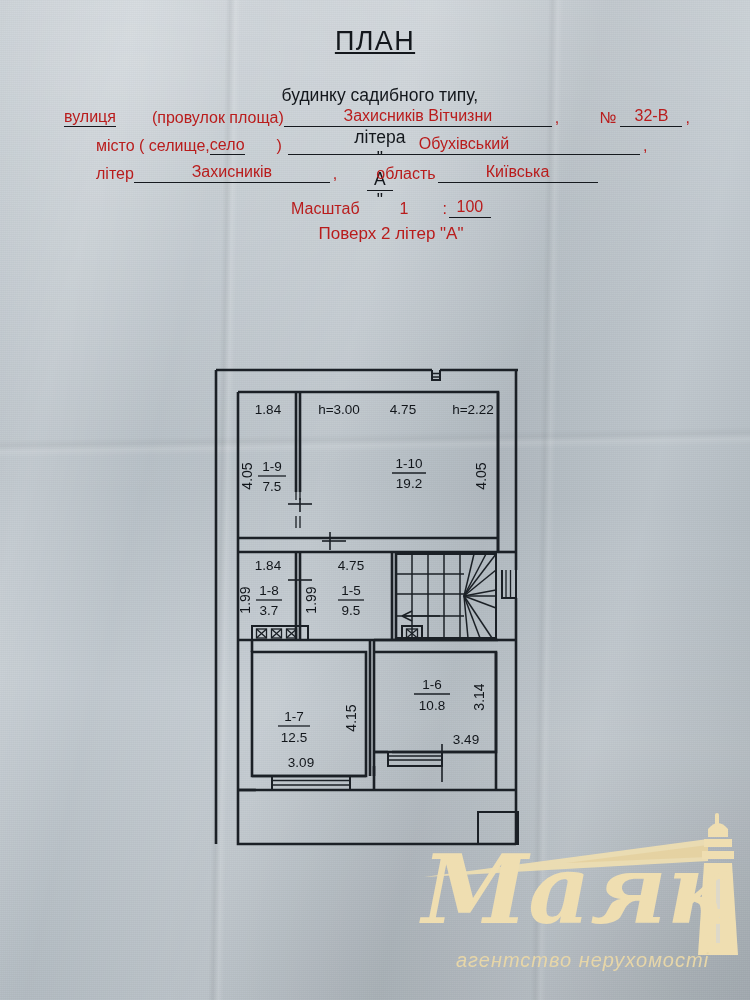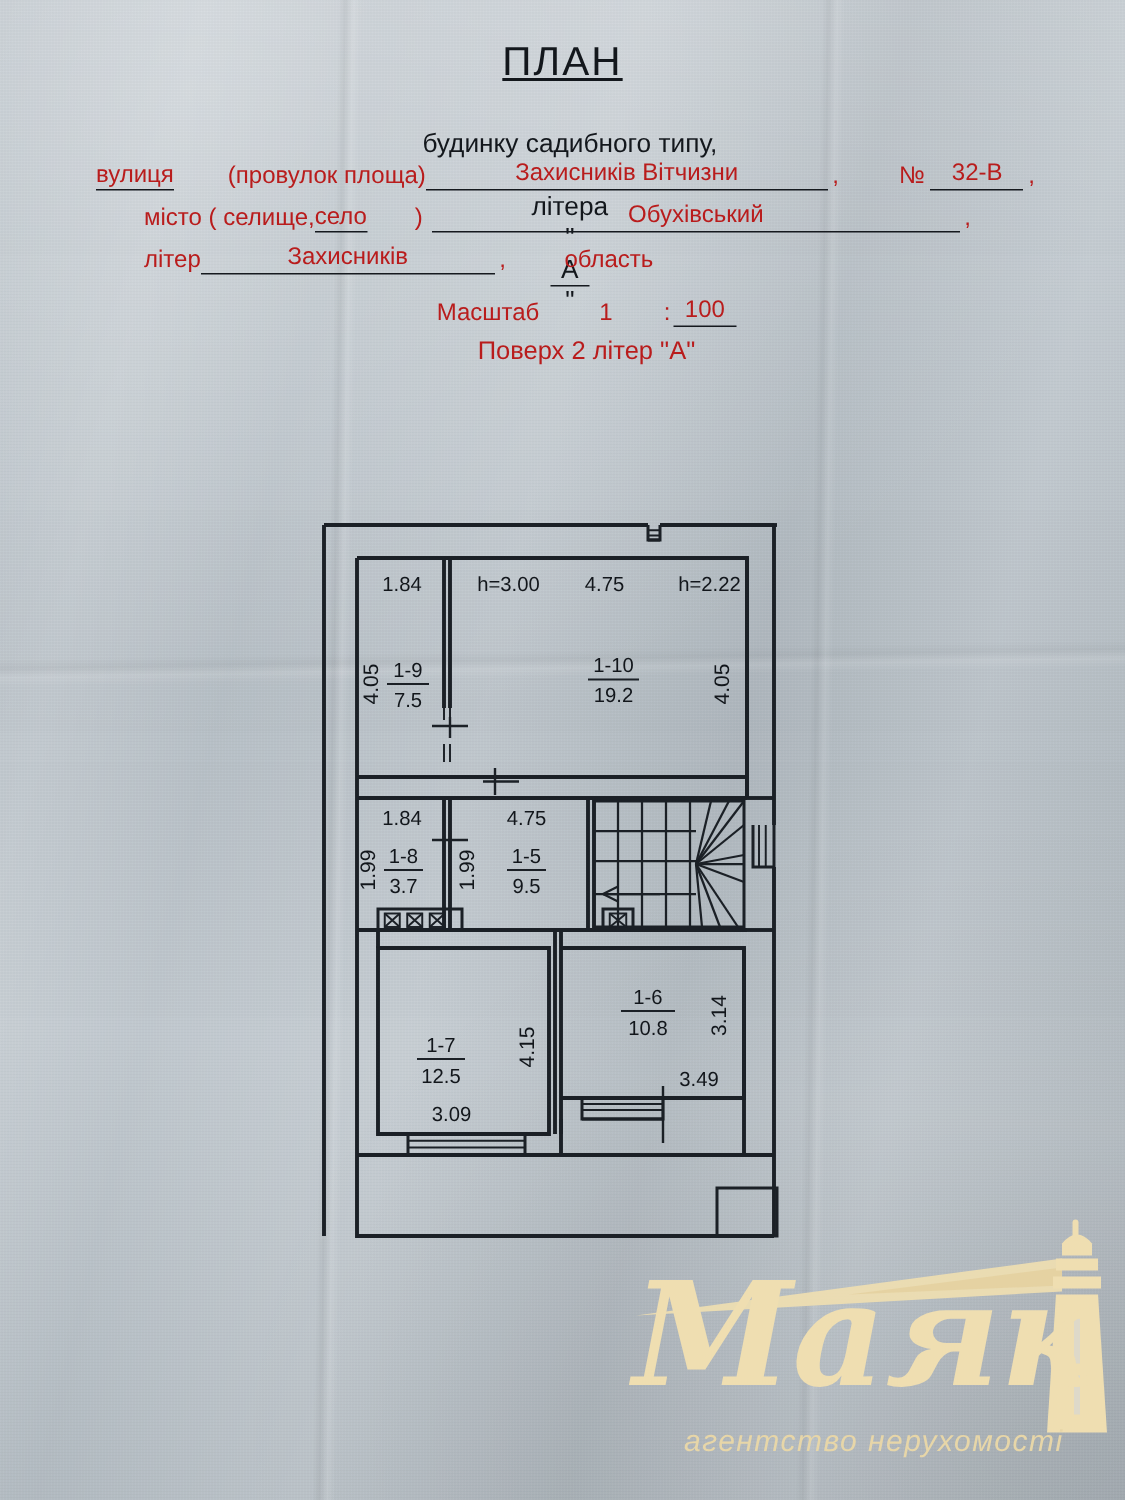--- a/index.html
+++ b/index.html
@@ -53,21 +53,21 @@
   }
   .comma{padding:0 0 0 3px;}
 
   #row-street{left:64px;top:107px;}
   #row-city{left:64px;top:135px;}
   #row-district{left:64px;top:163px;}
   #row-scale{left:0;right:0;top:198px;justify-content:center;}
   #row-floor{left:0;right:0;top:224px;justify-content:center;font-size:17px;}
 
   
-  #plan{position:absolute;left:196px;top:332px;width:380px;height:500px;text-decoration:underline;}
+  #plan{position:absolute;left:196px;top:352px;width:380px;height:500px;text-decoration:underline;}
   #plan svg{display:block;}
 
   
   #watermark{
     position:absolute;left:416px;top:795px;width:352px;height:200px;
     pointer-events:none;
   }
   #watermark svg{display:block;}
   .wm-text{
     font-family:"DejaVu Serif","Liberation Serif",serif;
@@ -114,20 +114,21 @@
   <span class="lbl"> )</span>
   <span class="fill" style="width:352px;margin-left:6px">Обухівський</span>
   <span class="comma">,</span>
 </div>
 
 <div class="row" id="row-district">
   <span class="lbl">літер</span>
   <span class="fill" style="width:196px">Захисників</span>
   <span class="comma">,</span>
   <span class="lbl" style="padding-left:7px">область</span>
+  <span class="fill" style="width:160px;margin-left:2px">Київська</span>
 </div>
 
 <div class="row" id="row-scale">
   <span class="lbl">Масштаб</span>
   <span class="lbl" style="padding-left:8px">1</span>
   <span class="lbl" style="padding:0 2px">:</span>
   <span class="fill" style="width:42px">100</span>
 </div>
 
 <div class="row" id="row-floor">

